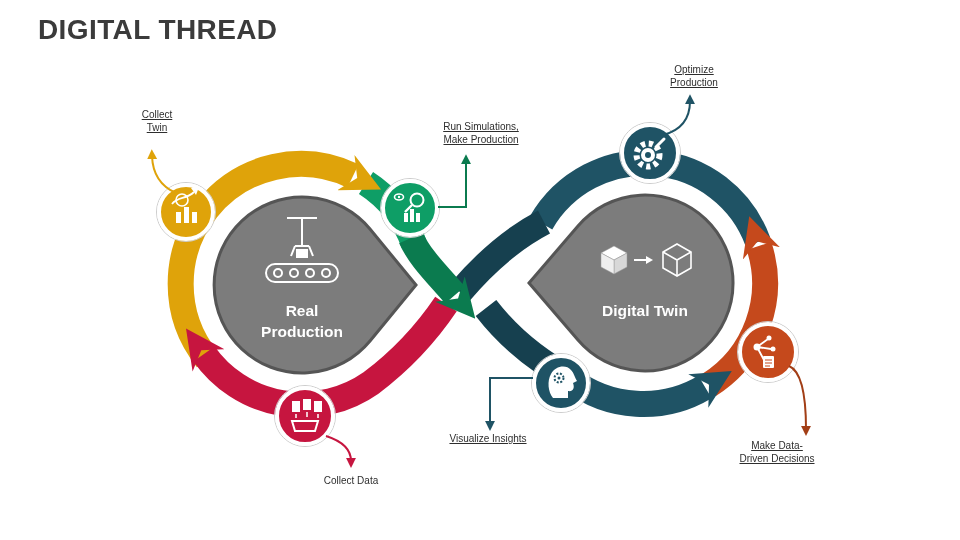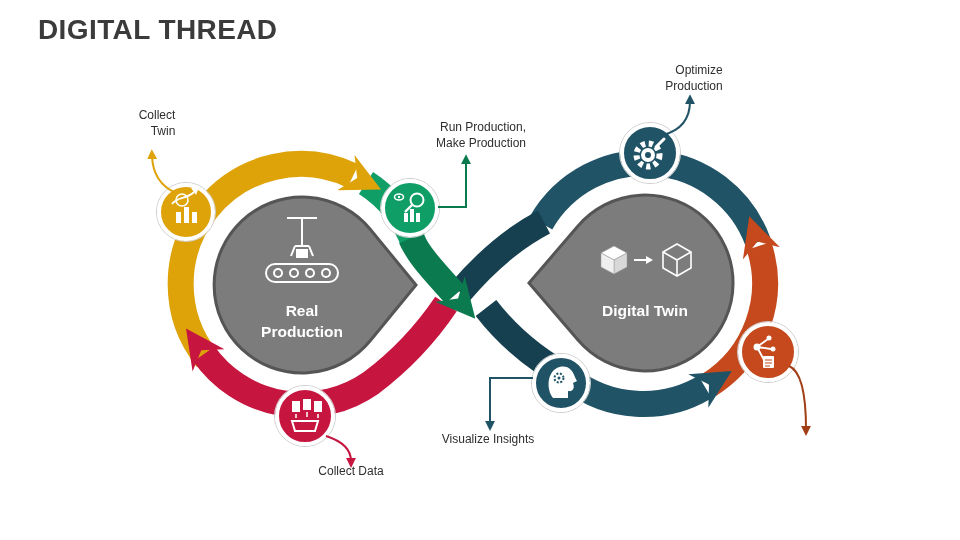--- a/index.html
+++ b/index.html
@@ -6,22 +6,22 @@
   #slide {
     position:relative; width:960px; height:484px; overflow:hidden;
     background:#ffffff; font-family:"Liberation Sans", sans-serif;
   }
   #diagram-svg { position:absolute; left:0; top:0; }
   .slide-title {
     position:absolute; left:38px; top:14px;
     font-size:28px; font-weight:bold; color:#3b3b3b; letter-spacing:0.4px;
   }
   .step-label {
-    position:absolute; transform:translateX(-50%); text-align:right;
-    font-size:12px; color:#2e2e2e; line-height:1.32; white-space:nowrap;
+    position:absolute; transform:translateX(-50%); text-align:center;
+    font-size:10px; color:#2e2e2e; line-height:1.32; white-space:nowrap;text-decoration:underline;
   }
   .step-label span { display:block; }
 </style>
 </head>
 <body>
 
 <div id="slide">
 
   <div class="slide-title">DIGITAL THREAD</div>
 
@@ -195,27 +195,31 @@
       <path d="M 533 378 L 490 378 L 490 424" stroke="#1F5365" marker-end="url(#mc-teal)"></path>
       <path d="M 326 436 Q 351 444 351 461" stroke="#C6153F" marker-end="url(#mc-crimson)"></path>
     </g>
   </svg>
 
   <div class="step-label" style="left:157px; top:108px;">
     <span>Collect</span>
     <span>Twin</span>
   </div>
   <div class="step-label" style="left:481px; top:120px;">
-    <span>Run Production,</span>
+    <span>Run Simulations,</span>
     <span>Make Production</span>
   </div>
   <div class="step-label" style="left:694px; top:63px;">
     <span>Optimize</span>
     <span>Production</span>
   </div>
+  <div class="step-label" style="left:777px; top:439px;">
+    <span>Make Data-</span>
+    <span>Driven Decisions</span>
+  </div>
   <div class="step-label" style="left:488px; top:432px;">
     <span>Visualize Insights</span>
   </div>
-  <div class="step-label" style="left:351px; top:464px;">
+  <div class="step-label" style="left:351px; top:474px;">
     <span>Collect Data</span>
   </div>
 
 </div>
 
 </body></html>

